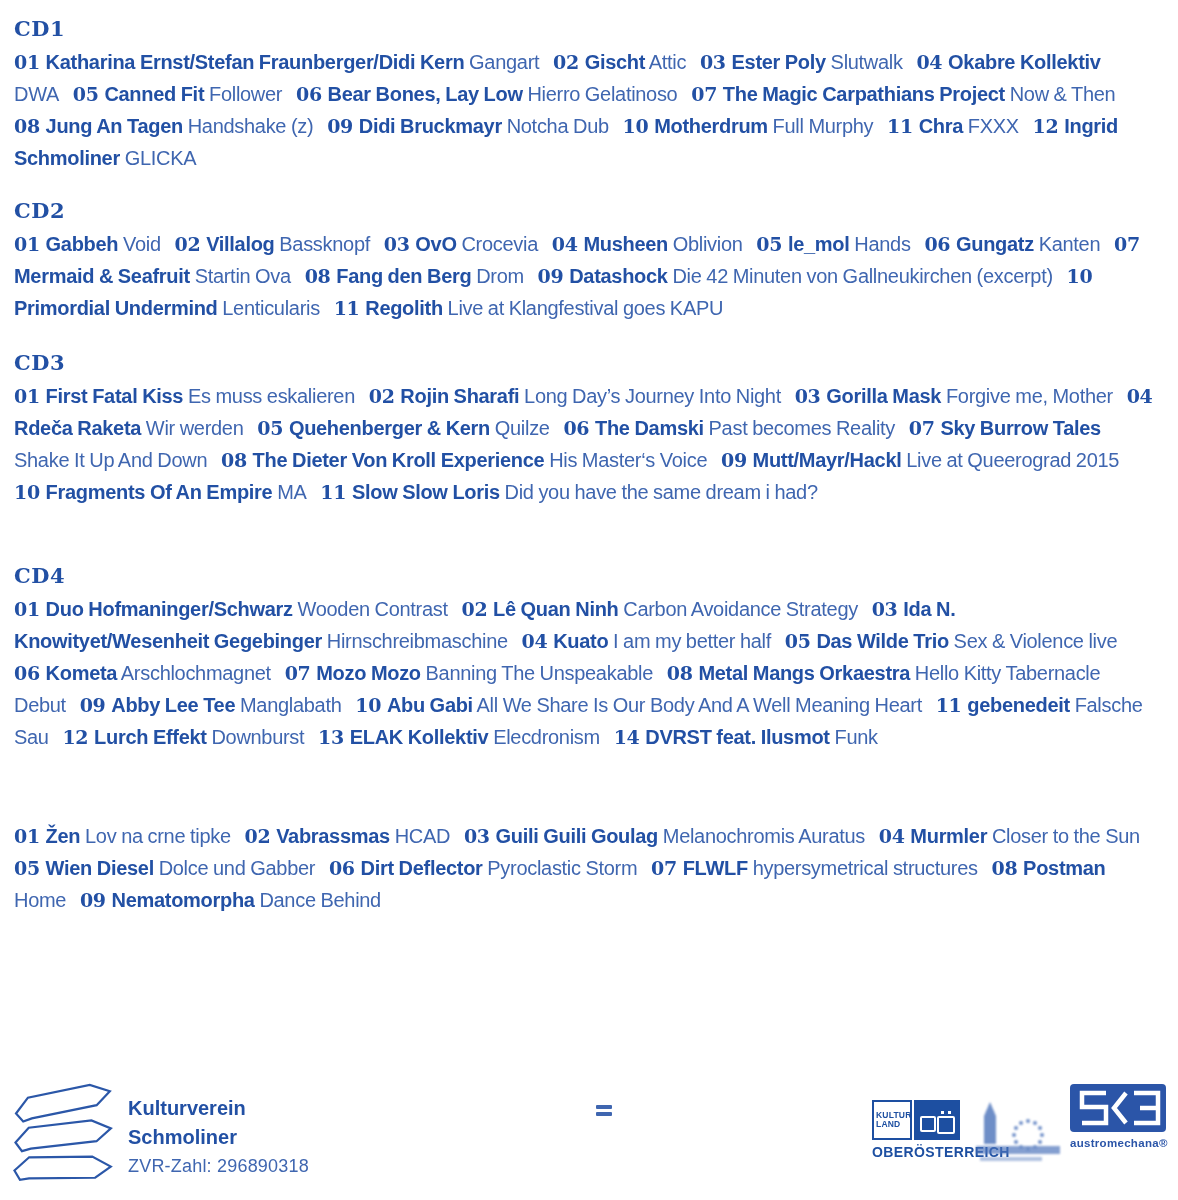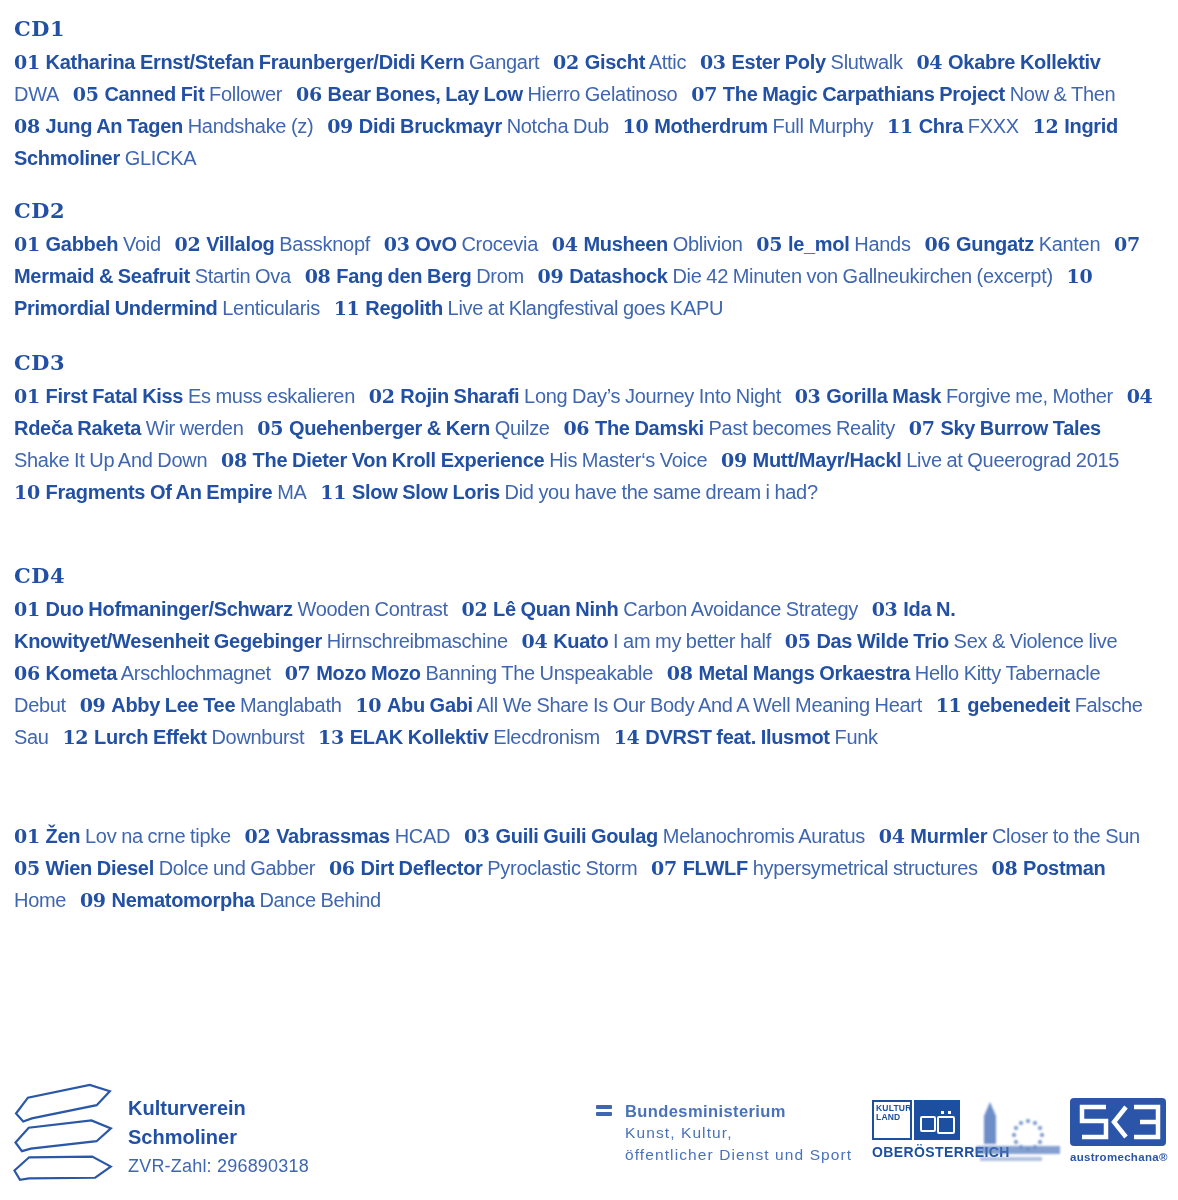--- a/index.html
+++ b/index.html
@@ -36,32 +36,32 @@
   .kv-zvr{font-weight:400;font-size:18px;line-height:29px;color:#3f66b0;letter-spacing:.2px;}
   .ministry{position:absolute;left:596px;top:17px;display:flex;color:#4a72ba;}
   .flag-mark{width:16px;margin-top:5px;margin-right:13px;}
   .flag-mark .bar{height:4px;background:#3f66b0;border-radius:1px;}
   .flag-mark .bar + .bar{margin-top:3px;}
   .ministry .m1{font-size:16.5px;font-weight:700;letter-spacing:.4px;line-height:22px;}
   .ministry .m2,.ministry .m3{font-size:15.5px;font-weight:400;letter-spacing:1.1px;line-height:22px;}
   .kulturland{position:absolute;left:872px;top:17px;width:94px;color:#1d4fa1;}
   .kl-boxes{display:flex;}
   .kl-white{width:40px;height:40px;border:2px solid #1d4fa1;box-sizing:border-box;
-    display:flex;align-items:flex-start;padding:2px;}
+    display:flex;align-items:center;padding:2px;}
   .kl-words{font-size:8.5px;font-weight:700;line-height:9px;letter-spacing:.2px;}
   .kl-blue{width:46px;height:40px;background:#1d4fa1;margin-left:2px;position:relative;}
   .kl-sq-small{position:absolute;left:6px;bottom:8px;width:12px;height:12px;
     border:2.5px solid #fff;border-radius:2px;}
   .kl-sq-big{position:absolute;right:5px;bottom:6px;width:14px;height:14px;
     border:2.5px solid #fff;border-radius:2px;}
   .kl-dot{position:absolute;width:3px;height:3px;background:#fff;top:-7px;}
   .kl-dot.d1{right:2px;} .kl-dot.d2{right:9px;}
   .kl-region{margin-top:4px;font-size:14px;font-weight:700;letter-spacing:.4px;}
   .city-logo{position:absolute;left:970px;top:17px;filter:blur(1.3px);opacity:.8;}
-  .ske{position:absolute;left:1070px;top:15px;width:96px;}
+  .ske{position:absolute;left:1070px;top:1px;width:96px;}
   .ske-box{width:96px;height:48px;background:#2b55a8;border-radius:4px;}
   .ske-label{margin-top:5px;text-align:center;font-size:11.5px;font-weight:700;
     color:#2b55a8;letter-spacing:.3px;}
 </style>
 </head>
 <body>
 
 <div>
   <div class="cd-section" style="top: 16px;">
     <div class="cd-label">CD1</div>
@@ -105,25 +105,20 @@
   <div class="kv-block">
     <div class="kv-line">Kulturverein</div>
     <div class="kv-line">Schmoliner</div>
     <div class="kv-zvr">ZVR-Zahl: 296890318</div>
   </div>
 
   <div class="ministry">
     <div class="flag-mark">
       <div class="bar"></div>
         <div class="bar"></div>
-    </div>
-    <div>
-      <div class="m1">Bundesministerium</div>
-      <div class="m2">Kunst, Kultur,</div>
-      <div class="m3">öffentlicher Dienst und Sport</div>
     </div>
   </div>
 
   <div class="kulturland">
     <div class="kl-boxes">
       <div class="kl-white">
         <div class="kl-words">
           <div>KULTUR</div>
           <div>LAND</div>
         </div>

